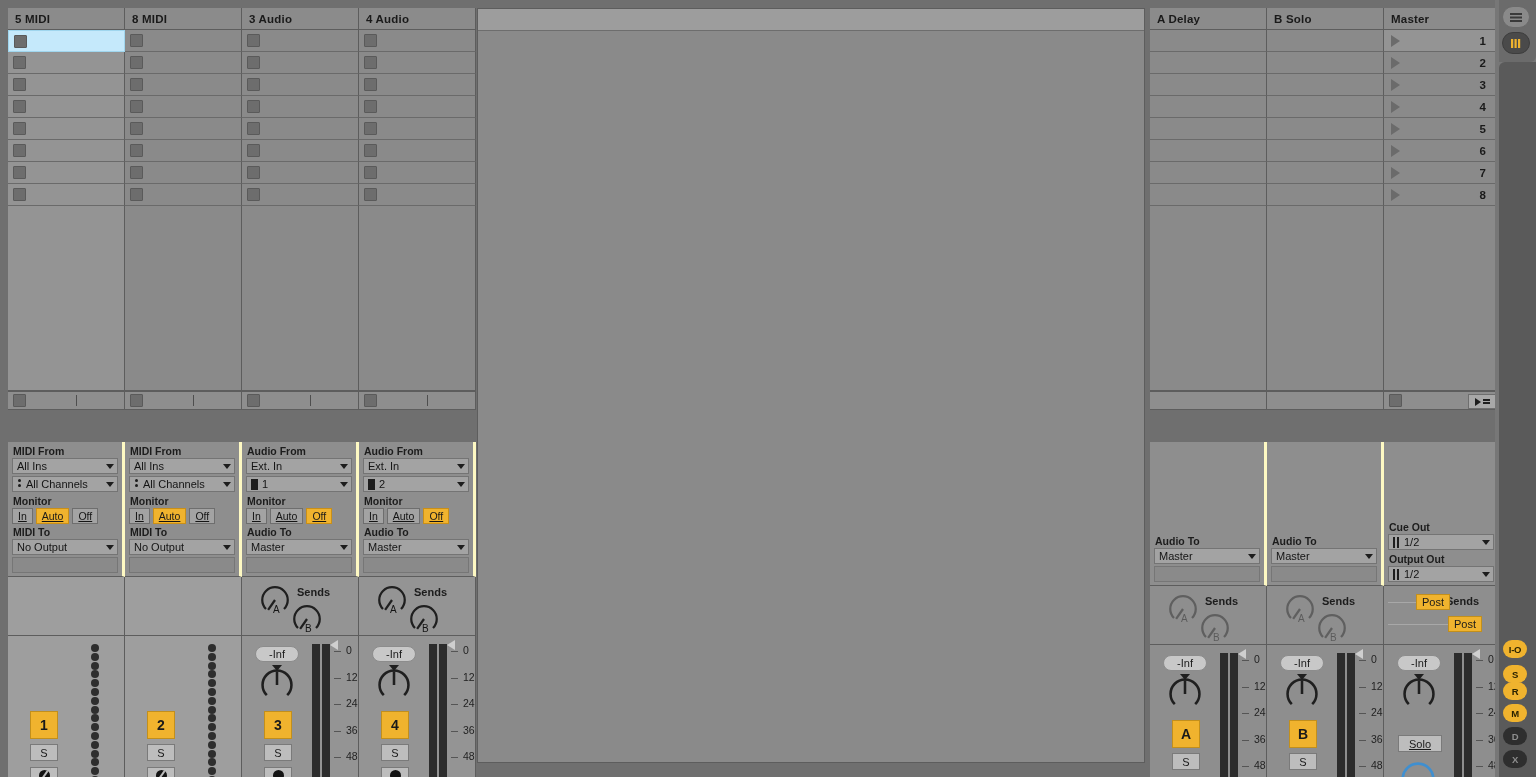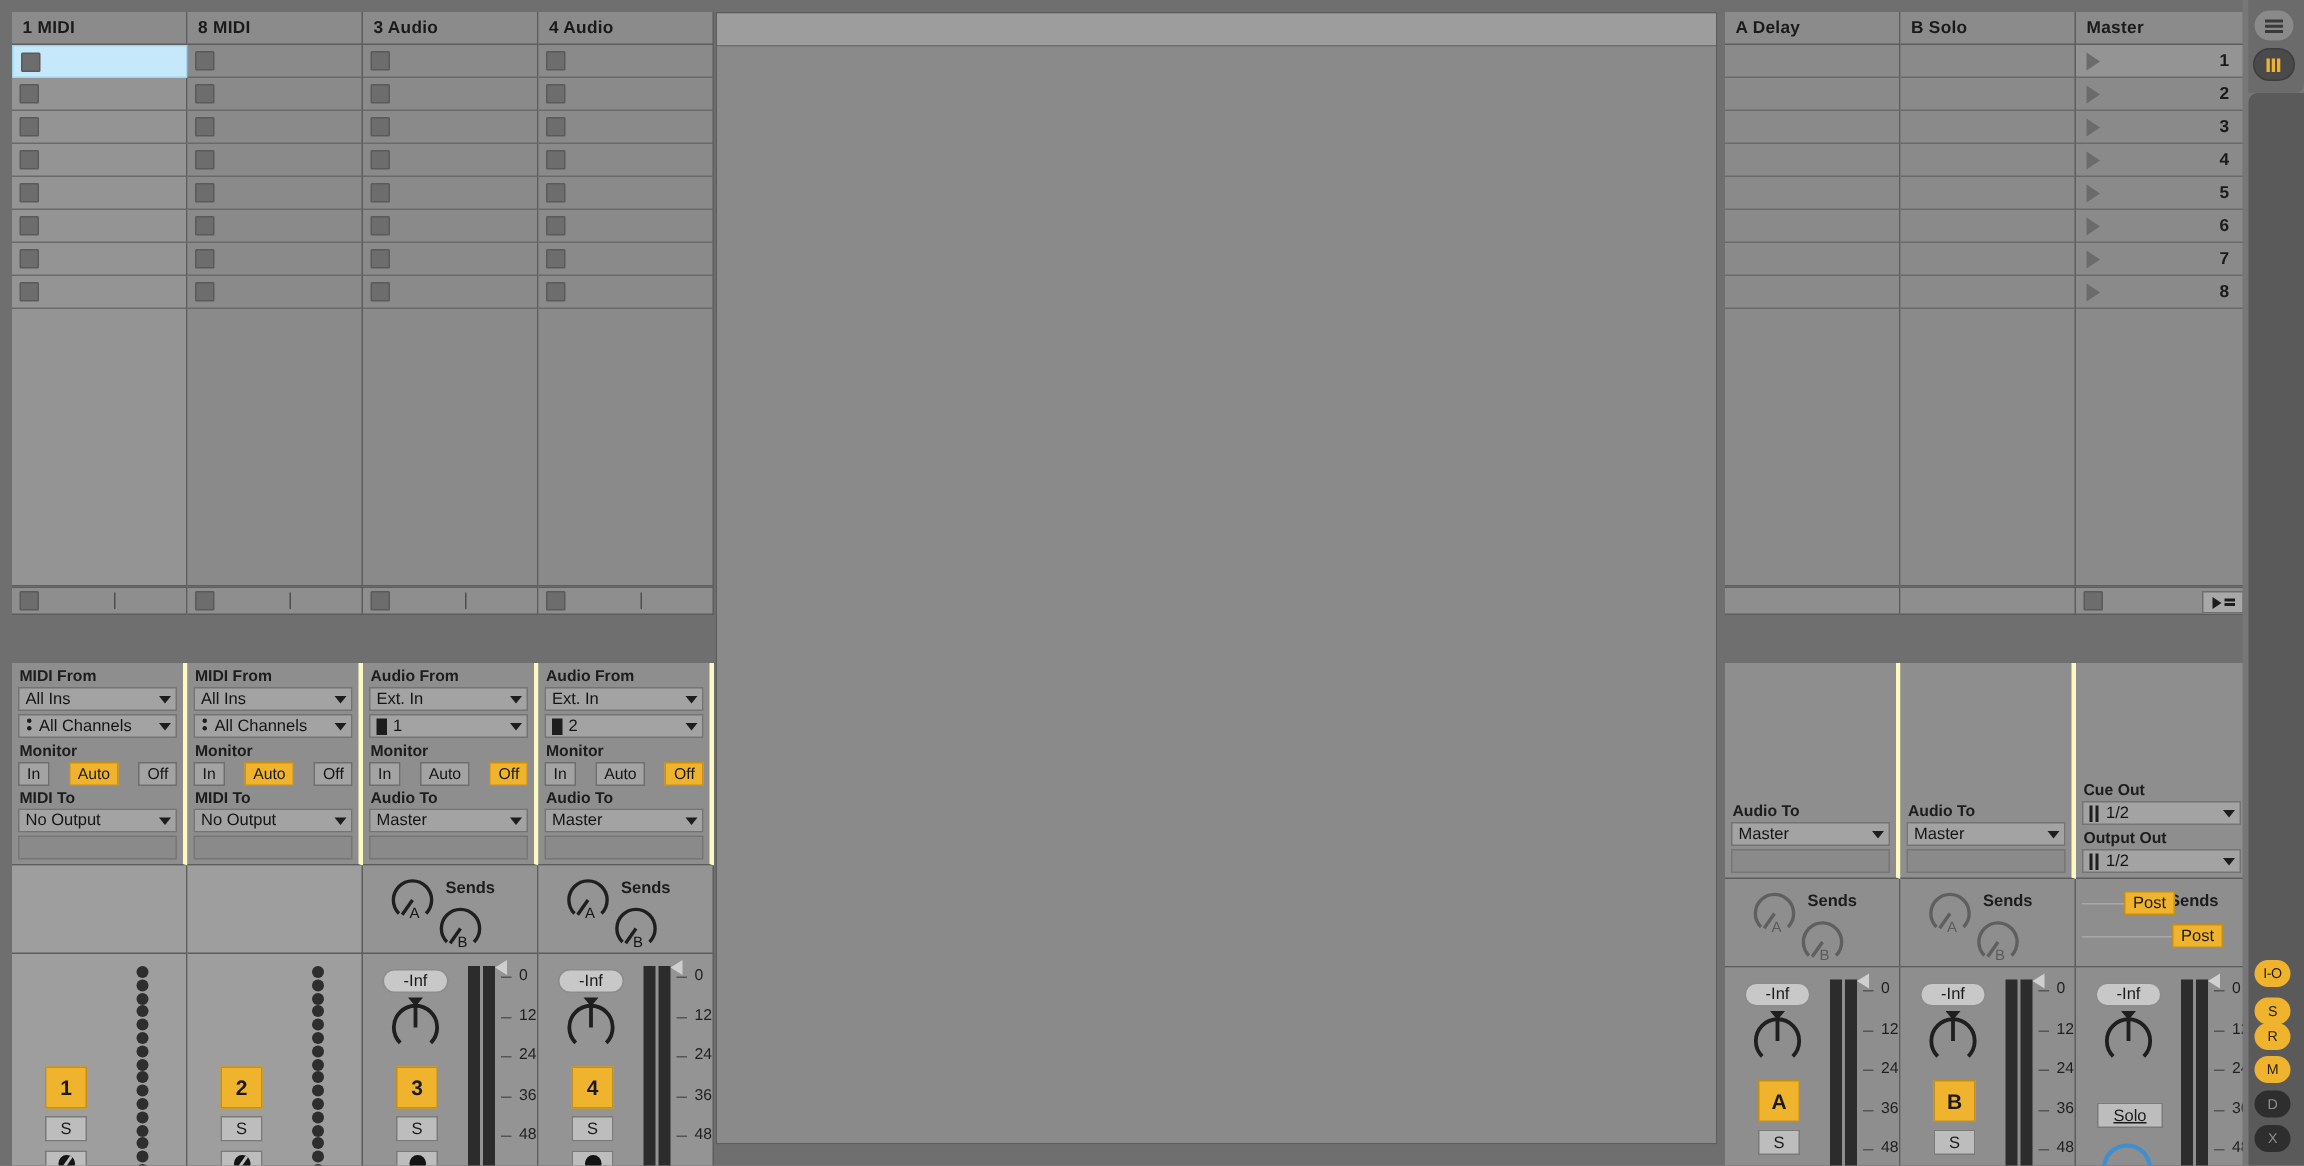--- a/index.html
+++ b/index.html
@@ -65,21 +65,21 @@
   }
   .chooser .midiglyph { width:5px; height:10px; margin-right:4px; position:relative;}
   .chooser .midiglyph:before, .chooser .midiglyph:after{
     content:""; position:absolute; left:1px; width:3px;height:3px;border-radius:50%;background:#1d1d1d;}
   .chooser .midiglyph:before{top:0;} .chooser .midiglyph:after{top:5px;}
   .chooser .audglyph { width:7px;height:11px;background:#1d1d1d;margin-right:4px;}
   .chooser .stereoglyph { width:7px;height:11px;margin-right:4px;position:relative;}
   .chooser .stereoglyph:before,.chooser .stereoglyph:after{content:"";position:absolute;top:0;width:2px;height:11px;background:#1d1d1d;}
   .chooser .stereoglyph:before{left:0;} .chooser .stereoglyph:after{left:4px;}
 
-  .monrow { display: flex; gap: 13px; margin-bottom: 1px; }
+  .monrow { display: flex; gap: 3px; margin-bottom: 1px; text-decoration: underline; }
   .monbtn {
     height: 16px; background: #a3a3a3; border: 1px solid #6e6e6e;
     font-size: 10.5px; display:flex; align-items:center; justify-content:center;
     padding: 0 5px; color:#141414;
   }
   .monbtn.on { background: #f0b32e; border-color:#c98f18; color:#1a1a1a; }
   .blankfield { height: 16px; background:#8a8a8a; border:1px solid #767676; margin-top:2px;}
 
   
   .sends { background:#949494; border-right:1px solid #5d5d5d; border-bottom:1px solid #5d5d5d;
@@ -143,21 +143,21 @@
   #rail { position:absolute; right:0; top:0; width:41px; height:777px; background:#777; }
   #railTopBg{ position:absolute; left:4px; top:0; width:37px; height:62px; background:#6b6b6b; border-radius:0 0 6px 0;}
   #railBody { position:absolute; left:4px; top:62px; right:0; bottom:0; background:#5a5a5a; border-radius:6px 0 0 0;}
   .railicon { position:absolute; width:28px; height:22px; border-radius:11px;
               display:flex; align-items:center; justify-content:center; }
   .railicon.gray { background:#8a8a8a; border:1px solid #6a6a6a; }
   .railicon.dark { background:#4a4a4a; border:1px solid #3d3d3d; }
   .railbtn {
     position:absolute; left:1503px; width:24px; height:18px; border-radius:9px;
     display:flex; align-items:center; justify-content:center;
-    font-size:9.5px; font-weight:normal; letter-spacing:-.3px;
+    font-size:9.5px; font-weight:bold; letter-spacing:-.3px;
   }
   .railbtn.on { background:#f0b32e; color:#2a2200; }
   .railbtn.off { background:#2e2e2e; color:#8e8e8e; }
 
   
   .scene-slot { display:flex; align-items:center; justify-content:space-between; padding:0 14px 0 7px; }
   .playtri { width:0;height:0;border-top:6px solid transparent;border-bottom:6px solid transparent;
              border-left:9px solid #6b6b6b; }
   .scene-num { font-size:11.5px; font-weight:bold; color:#1a1a1a; }
   .postbtn { position:absolute; height:16px; background:#f0b32e; border:1px solid #c28f1c;
@@ -170,21 +170,21 @@
   .scenelaunch .l{width:7px;height:7px;position:relative;}
   .scenelaunch .l:before,.scenelaunch .l:after{content:"";position:absolute;left:0;width:7px;height:1.5px;background:#1d1d1d;}
   .scenelaunch .l:before{top:1px;} .scenelaunch .l:after{top:4px;}
   .cueknob { position:absolute; width:38px; height:34px; }
 </style>
 </head>
 <body>
 
 <div id="app">
     <div class="track-col" style="left:8px;top:8px;width:117px;">
-      <div class="track-head">1 MIDI</div>
+      <div class="track-head">5 MIDI</div>
       <div class="slot sel">
         <div class="stopbtn"></div>
       </div>
       <div class="slot">
         <div class="stopbtn"></div>
       </div>
       <div class="slot">
         <div class="stopbtn"></div>
       </div>
       <div class="slot">

